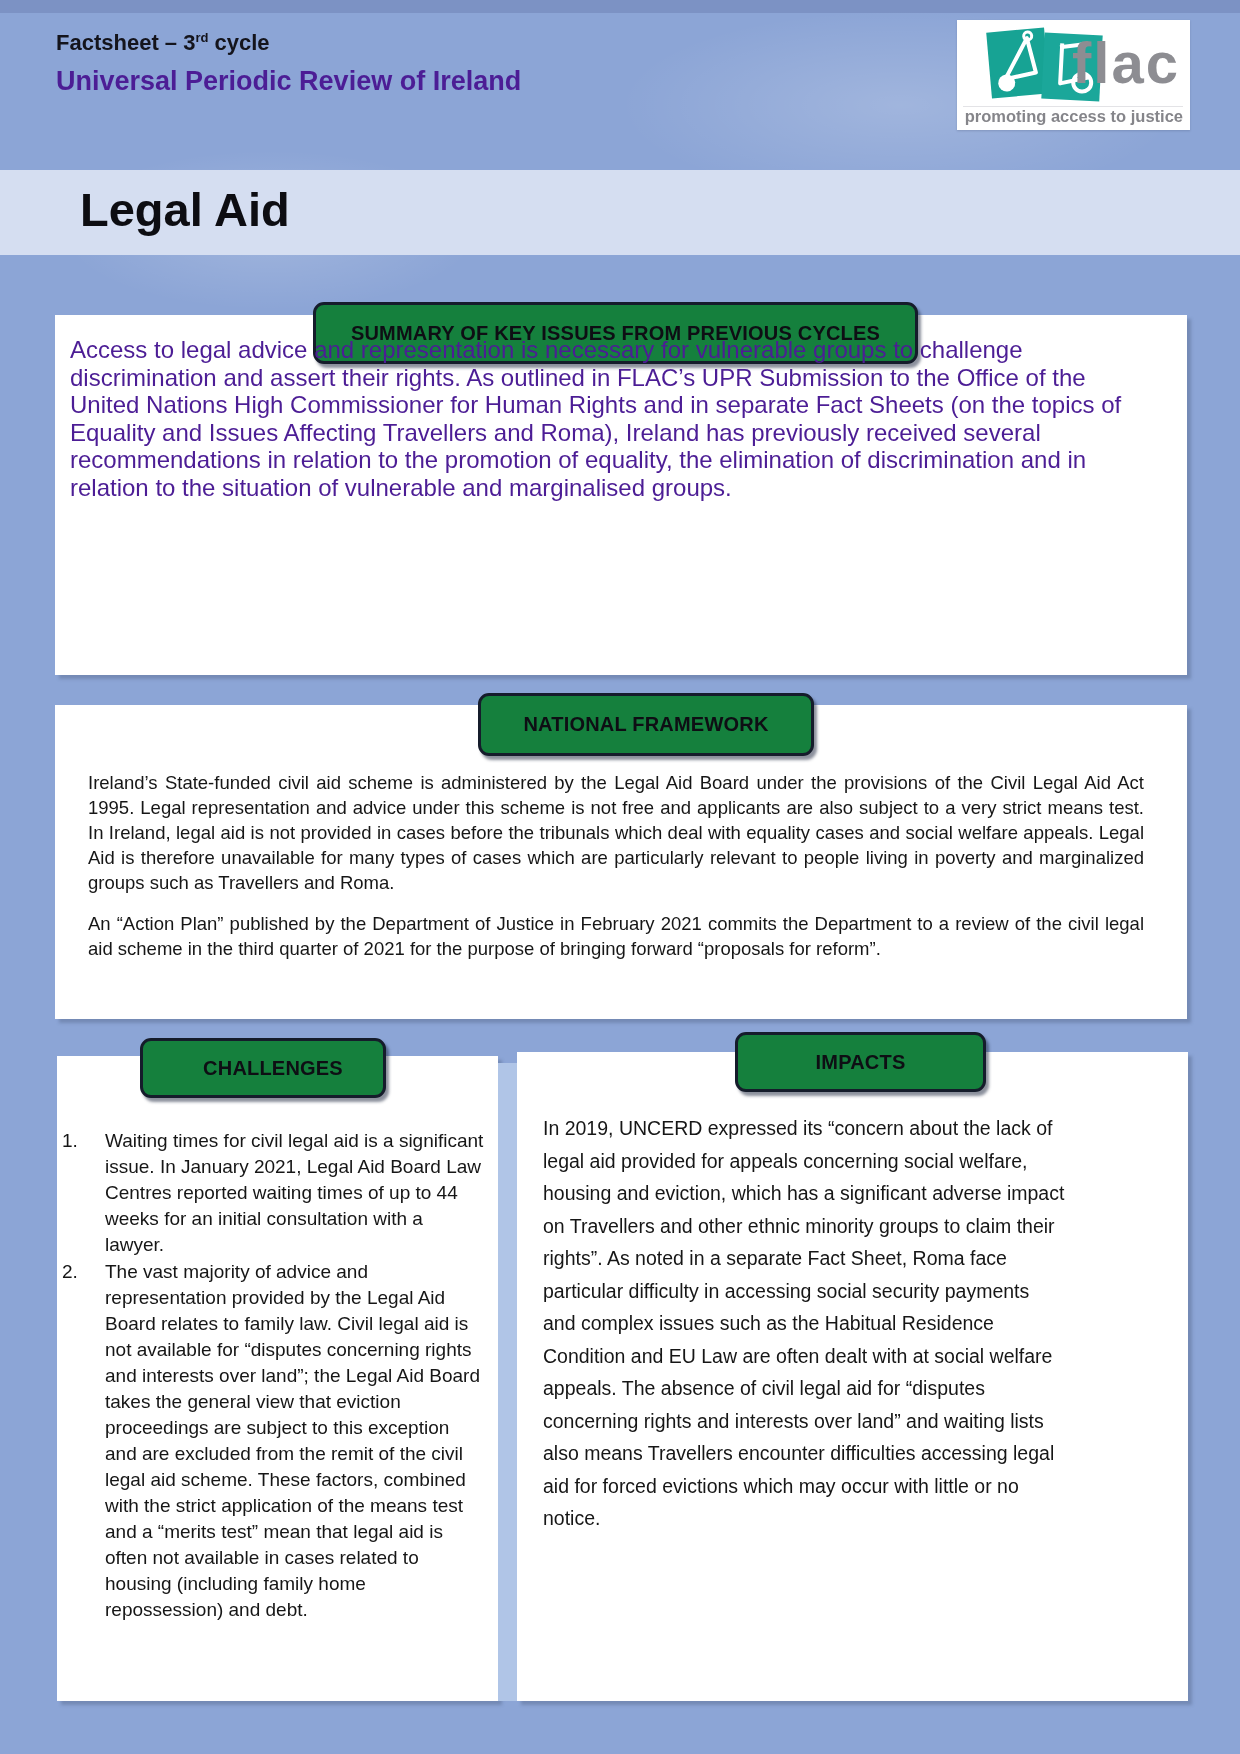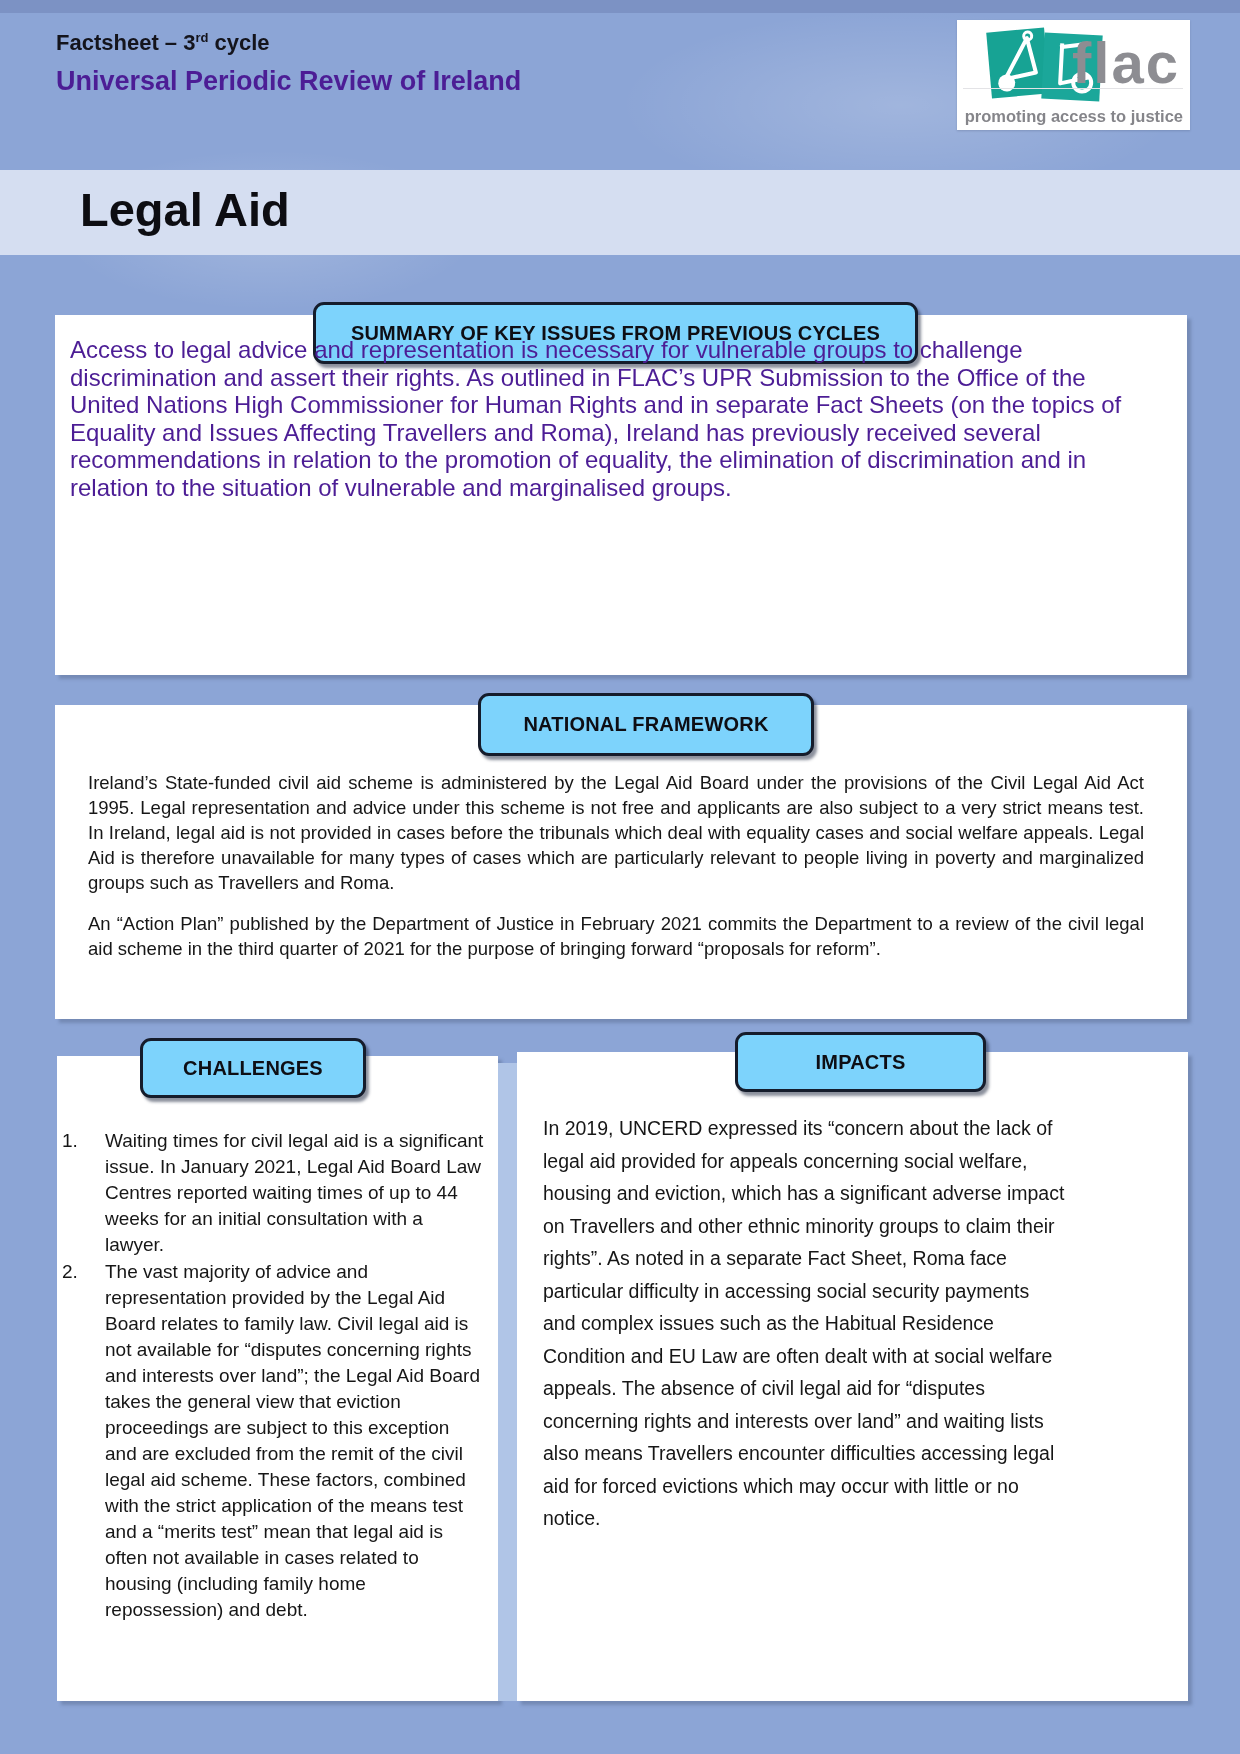--- a/index.html
+++ b/index.html
@@ -26,42 +26,42 @@
   .logo-card{position:absolute;left:957px;top:20px;width:233px;height:110px;background:#ffffff;
     box-shadow:0 1px 2px rgba(60,70,100,.25);}
   .logo-row{position:absolute;left:8px;top:4px;width:217px;height:76px;}
   .logo-sq{position:absolute;top:6px;width:58px;height:66px;background:#17A394;}
   .sq1{left:24px;transform:rotate(-5deg);}
   .sq2{left:78px;top:10px;background:#1BA79A;transform:rotate(3deg);}
   .logo-sq svg{position:absolute;left:0;top:0;}
   .flac-word{position:absolute;right:2px;top:4px;font-size:58px;font-weight:600;color:#8D8D92;
     letter-spacing:2px;line-height:70px;}
   .logo-tag{position:absolute;left:6px;right:7px;bottom:4px;text-align:right;
-    font-size:16.5px;font-weight:bold;color:#85858A;border-top:1px solid #e3e3e6;padding-top:18px;}
+    font-size:16.5px;font-weight:bold;color:#85858A;border-top:1px solid #e3e3e6;padding-top:0;}
 
   
   .title-band{position:absolute;left:0;top:170px;width:1240px;height:85px;background:#D5DEF1;}
   .page-title{position:absolute;left:80px;top:12px;font-size:47px;font-weight:bold;color:#0d0d12;}
 
   
   .panel{position:absolute;background:#ffffff;box-shadow:4px 4px 3px rgba(80,95,130,.38);}
   .panel-summary{left:55px;top:315px;width:1132px;height:360px;}
   .panel-nf{left:55px;top:705px;width:1132px;height:314px;}
   .panel-challenges{left:57px;top:1056px;width:441px;height:645px;}
   .panel-impacts{left:517px;top:1052px;width:671px;height:649px;}
   .divider-strip{position:absolute;left:498px;top:1063px;width:19px;height:638px;background:#B0C5E7;}
 
   
-  .label-box{position:absolute;background:#7dd3fc;border:3px solid #151C2B;border-radius:11px;
+  .label-box{position:absolute;background:#15803d;border:3px solid #151C2B;border-radius:11px;
     box-shadow:3px 4px 3px rgba(25,35,60,.5);
     display:flex;align-items:center;justify-content:center;
     font-weight:bold;font-size:20px;color:#0e0e14;letter-spacing:.2px;text-align:center;}
   .lb-summary{left:313px;top:302px;width:599px;height:56px;}
   .lb-nf{left:458px;top:693px;width:330px;height:57px;margin-left:20px;}
-  .lb-challenges{left:140px;top:1038px;width:220px;height:54px;}
+  .lb-challenges{left:140px;top:1038px;width:220px;height:54px;padding-left:20px;}
   .lb-impacts{left:735px;top:1032px;width:245px;height:54px;}
 
   
   .summary-body{position:absolute;left:70px;top:336px;width:1058px;
     font-size:24px;line-height:27.5px;color:#4c1d95;}
   .nf-body{position:absolute;left:88px;top:770px;width:1056px;
     font-size:18.5px;line-height:25px;color:#161616;}
   .nf-body p{margin:0 0 16px 0;text-align:justify;}
   .nf-body p:last-child{margin-bottom:17px;}
 

